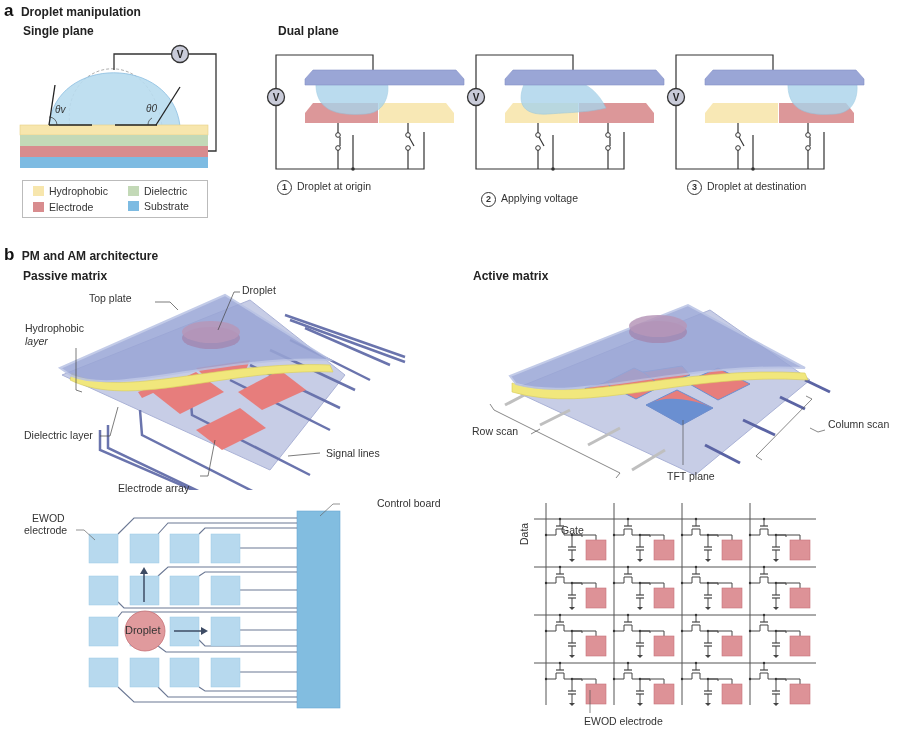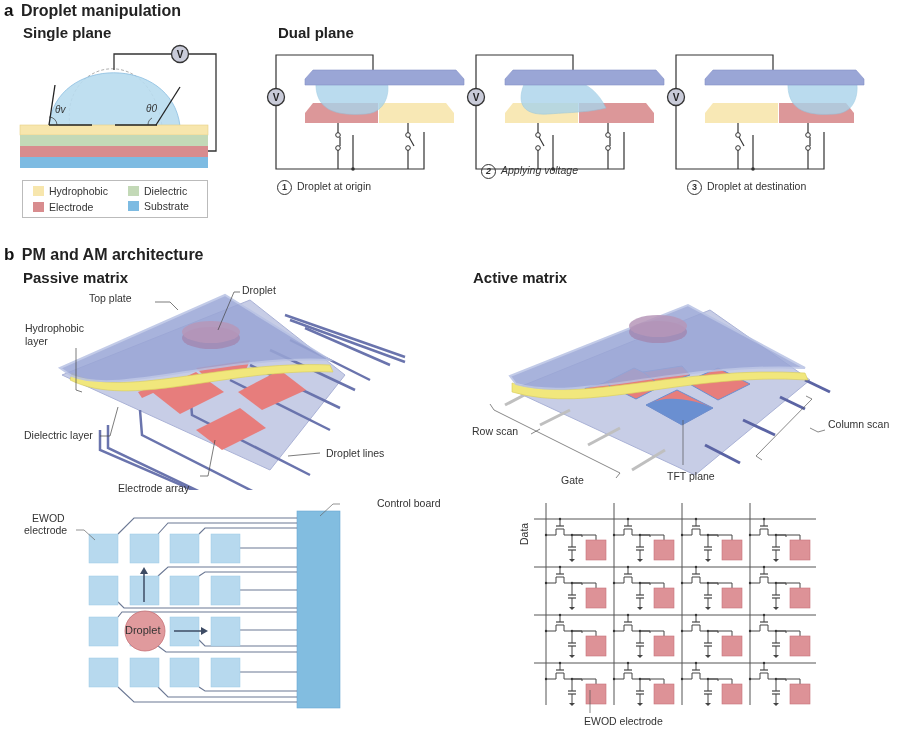--- a/index.html
+++ b/index.html
@@ -1,20 +1,20 @@
 <!DOCTYPE html>
 <html><head>
 <meta charset="utf-8">
 <style>
   html, body { margin:0; padding:0; background:#ffffff; }
   body { width:898px; height:731px; position:relative; overflow:hidden; font-family:"Liberation Sans", sans-serif; color:#333; }
   .abs { position:absolute; }
   .panel-letter { font-weight:bold; font-size:17px; color:#111; }
-  .panel-title { font-weight:bold; font-size:16px; color:#222; }
-  .sub-title { font-weight:bold; font-size:15px; color:#222; }
+  .panel-title { font-weight:bold; font-size:12px; color:#222; }
+  .sub-title { font-weight:bold; font-size:12px; color:#222; }
   .lbl { font-size:10.5px; color:#333; white-space:nowrap; }
   .step-num { display:inline-block; width:13px; height:13px; border:1.2px solid #333; border-radius:50%; text-align:center; font-size:9px; font-weight:bold; line-height:13px; margin-right:5px; vertical-align:middle; }
   .legend { position:absolute; left:22px; top:180px; width:186px; height:38px; border:1px solid #bbb; box-sizing:border-box; }
   .legend-item { position:absolute; font-size:10.5px; color:#333; }
   .legend-sw { display:inline-block; width:11px; height:10px; margin-right:5px; vertical-align:-1px; }
   svg text { font-family:"Liberation Sans", sans-serif; }
 </style>
 </head>
 <body>
 
@@ -128,21 +128,21 @@
       <circle cx="808" cy="135" r="2.3" fill="#fff" stroke="#333" stroke-width="1"></circle>
       <circle cx="808" cy="148" r="2.3" fill="#fff" stroke="#333" stroke-width="1"></circle>
       <line x1="810" y1="137" x2="810" y2="146" stroke="#333" stroke-width="1.2"></line>
       <line x1="808" y1="150" x2="808" y2="169" stroke="#333" stroke-width="1.2"></line>
     </g>
   </svg>
 
 <div class="abs lbl" style="left:277px;top:180px;">
   <span class="step-num">1</span><span>Droplet at origin</span>
 </div>
-<div class="abs lbl" style="left:481px;top:164px;font-style:italic;">
+<div class="abs lbl" style="left:481px;top:192px;">
   <span class="step-num">2</span><span>Applying voltage</span>
 </div>
 <div class="abs lbl" style="left:687px;top:180px;">
   <span class="step-num">3</span><span>Droplet at destination</span>
 </div>
 
 <div class="abs" style="left:4px;top:245px;">
   <span class="panel-letter">b</span>
   <span class="panel-title" style="margin-left:3px;margin-top:24px;">PM and AM architecture</span>
 </div>
@@ -187,24 +187,24 @@
     <polyline points="240,12 234,12 218,50"></polyline>
     <polyline points="76,68 76,110 82,112"></polyline>
     <polyline points="100,156 110,156 118,127"></polyline>
     <polyline points="200,196 208,196 215,160"></polyline>
     <line x1="288" y1="176" x2="320" y2="173"></line>
   </g>
 </svg>
 <div class="abs lbl" style="left:89px;top:292px;">Top plate</div>
 <div class="abs lbl" style="left:242px;top:284px;">Droplet</div>
 <div class="abs lbl" style="left:25px;top:322px;">Hydrophobic</div>
-<div class="abs lbl" style="left:25px;top:335px;">layer</div>
+<div class="abs lbl" style="left:25px;top:335px;font-style:italic;">layer</div>
 <div class="abs lbl" style="left:24px;top:429px;">Dielectric layer</div>
 <div class="abs lbl" style="left:118px;top:469px;margin-top:13px;">Electrode array</div>
-<div class="abs lbl" style="left:326px;top:447px;">Droplet lines</div>
+<div class="abs lbl" style="left:326px;top:447px;">Signal lines</div>
 
 <svg class="abs" style="left:460px;top:280px;" width="438" height="210">
   <path d="M52,110 L250,30 L350,100 L235,195 Z" fill="#c7cde6" stroke="#aab2d6" stroke-width="1"></path>
 
   <g stroke="#bfbfbf" stroke-width="3">
     <line x1="45" y1="125" x2="70" y2="112"></line>
     <line x1="80" y1="145" x2="110" y2="130"></line>
     <line x1="128" y1="165" x2="160" y2="148"></line>
     <line x1="172" y1="190" x2="205" y2="170"></line>
   </g>
@@ -534,15 +534,15 @@
       <line x1="262" y1="196" x2="270" y2="196" stroke="#444" stroke-width="1.2"></line>
       <line x1="262" y1="199" x2="270" y2="199" stroke="#444" stroke-width="1.2"></line>
       <line x1="266" y1="199" x2="266" y2="208" stroke="#444" stroke-width="1"></line>
       <polygon points="263,208 269,208 266,211" fill="#444"></polygon>
       <circle cx="266" cy="184" r="1.2" fill="#333"></circle>
       <polyline points="266,184 290,184 290,189" fill="none" stroke="#444" stroke-width="1"></polyline>
       <rect x="280" y="189" width="20" height="20" fill="#dd9297" stroke="#c7727a" stroke-width="0.6"></rect>
     </g>
     <line x1="80" y1="195" x2="80" y2="218" stroke="#555" stroke-width="0.7"></line>
   </svg>
-<div class="abs lbl" style="left:561px;top:474px;">Gate</div>
+<div class="abs lbl" style="left:561px;top:524px;">Gate</div>
 <div class="abs lbl" style="left:518px;top:545px;transform:rotate(-90deg);transform-origin:left top;">Data</div>
 <div class="abs lbl" style="left:584px;top:715px;text-align:right;">EWOD electrode</div>
 
 </body></html>

